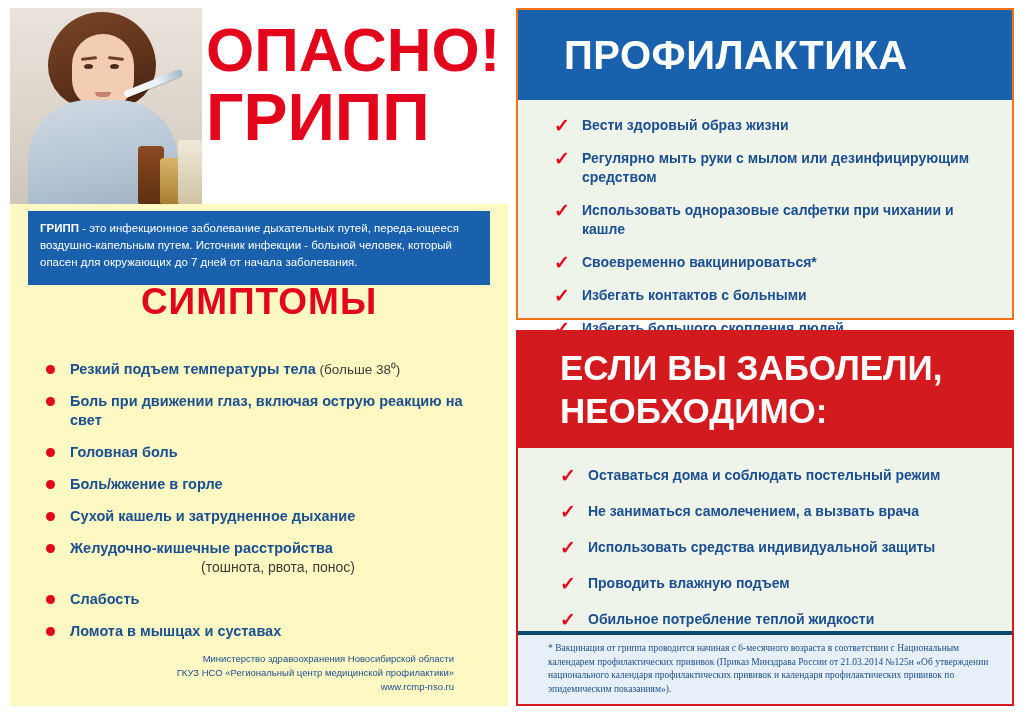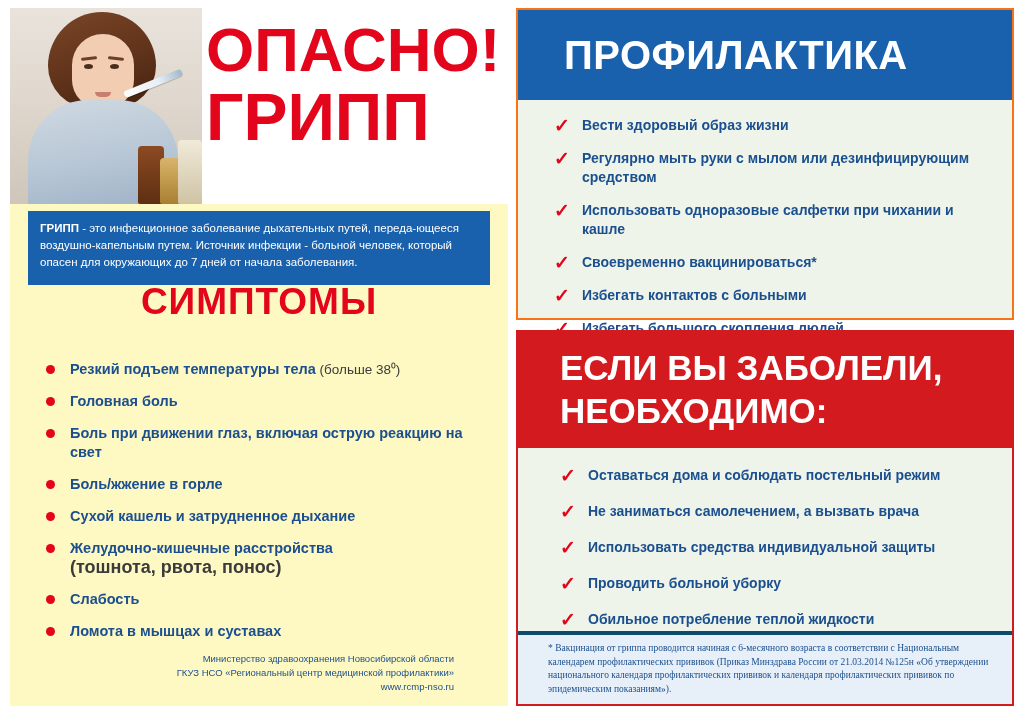--- a/index.html
+++ b/index.html
@@ -184,23 +184,24 @@
     border-radius: 50%;
     background: #e3051b;
   }
   .sym-item .sub {
     font-weight: normal;
     color: #3b3b3b;
     font-size: 13.5px;
   }
   .sym-item .sub-line {
     display: block;
-    font-weight: bold;
+    font-weight: normal;
     color: #3b3b3b;
-    font-size: 18px;
+    font-size: 14px;
+    text-align: center;
   }
 
   .footer {
     position: absolute;
     left: 0;
     bottom: 12px;
     width: 444px;
     text-align: right;
     color: #1b4f8f;
     font-size: 9.5px;
@@ -336,25 +337,25 @@
 
     <div class="symptoms-title">СИМПТОМЫ</div>
 
     <div class="sym-list">
       <div class="sym-item">
         <span class="dot"></span>
         <span>Резкий подъем температуры тела</span><span class="sub"> (больше 38⁰)</span>
       </div>
       <div class="sym-item">
         <span class="dot"></span>
+        <span>Боль при движении глаз, включая острую реакцию на свет</span>
+      </div>
+      <div class="sym-item">
+        <span class="dot"></span>
         <span>Головная боль</span>
-      </div>
-      <div class="sym-item">
-        <span class="dot"></span>
-        <span>Боль при движении глаз, включая острую реакцию на свет</span>
       </div>
       <div class="sym-item">
         <span class="dot"></span>
         <span>Боль/жжение в горле</span>
       </div>
       <div class="sym-item">
         <span class="dot"></span>
         <span>Сухой кашель и затрудненное дыхание</span>
       </div>
       <div class="sym-item">
@@ -426,21 +427,21 @@
         <div class="check-item">
           <span class="chk">✓</span>
           <span>Не заниматься самолечением, а вызвать врача</span>
         </div>
         <div class="check-item">
           <span class="chk">✓</span>
           <span>Использовать средства индивидуальной защиты</span>
         </div>
         <div class="check-item">
           <span class="chk">✓</span>
-          <span>Проводить больной уборку</span>
+          <span>Проводить влажную подъем</span>
         </div>
         <div class="check-item">
           <span class="chk">✓</span>
           <span>Обильное потребление теплой жидкости</span>
         </div>
         <div class="check-item">
           <span class="chk">✓</span>
           <span>Проветривать помещение</span>
         </div>
       </div>

